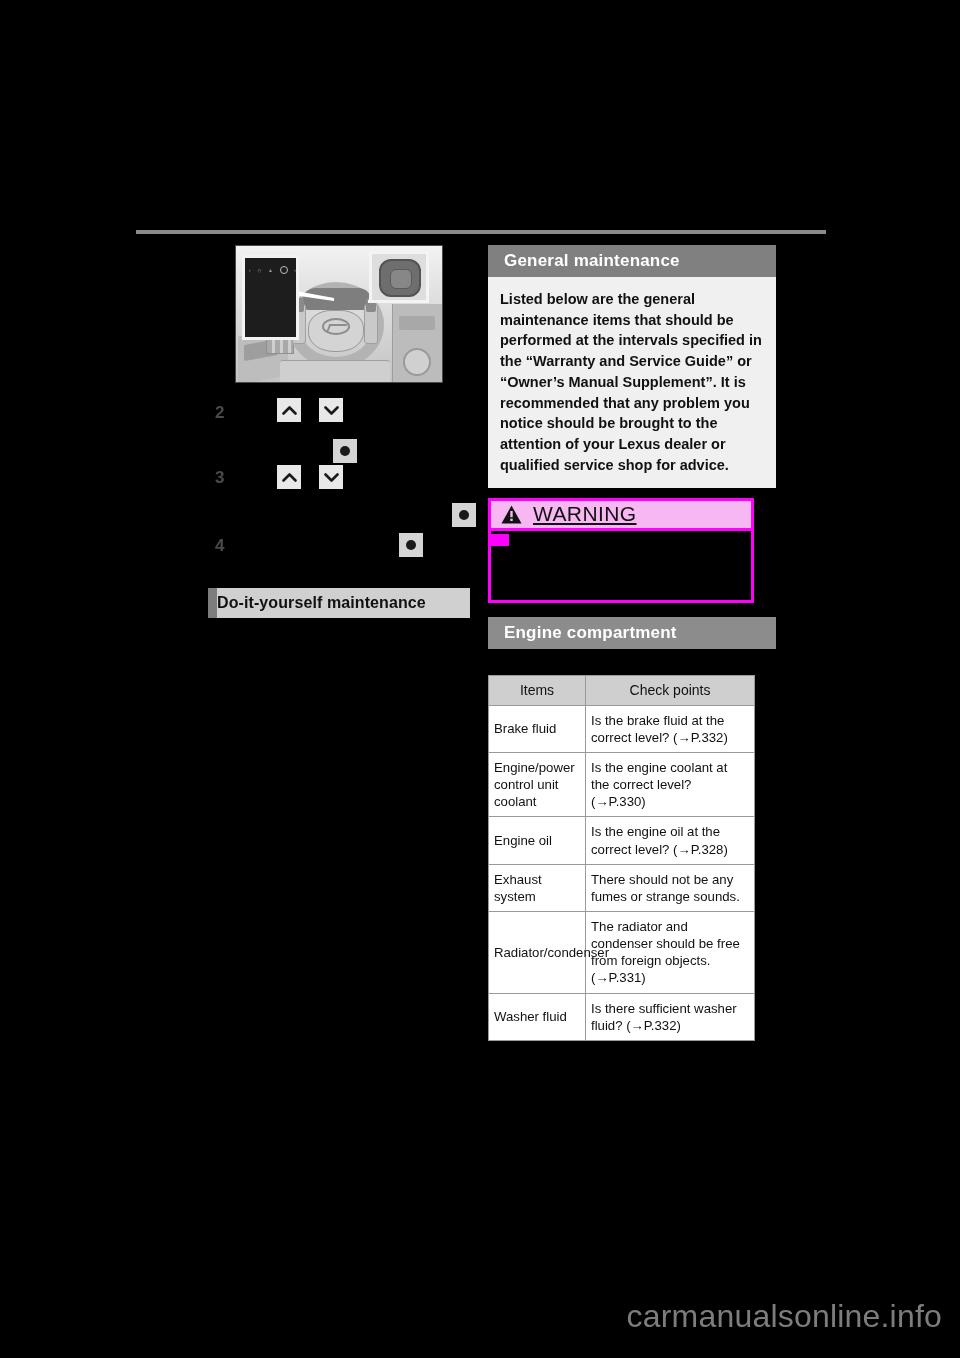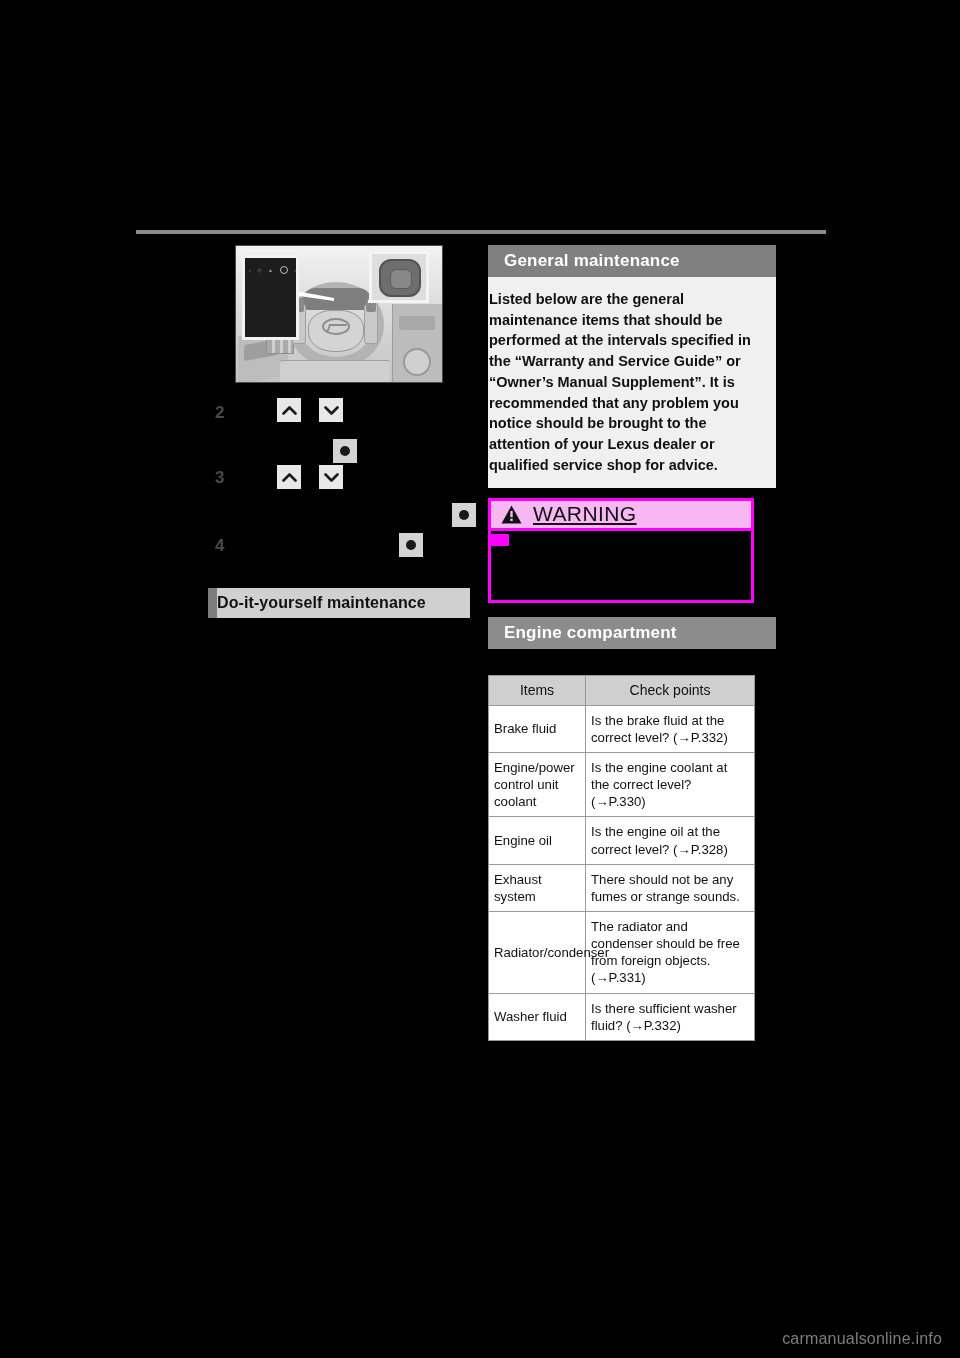--- a/index.html
+++ b/index.html
@@ -311,21 +311,21 @@
     color: #ffffff;
     font-size: 17px;
     font-weight: bold;
     padding-left: 16px;
     letter-spacing: .2px;
   }
 
   
   .intro {
     background: #f0f0f0;
-    padding: 12px 12px 12px 1px;
+    padding: 12px 12px 12px 12px;
     color: #111111;
     font-size: 14.5px;
     font-weight: bold;
     line-height: 1.43;
     box-sizing: border-box;
   }
 
   
   .warn {
     margin-top: 10px;
@@ -394,23 +394,23 @@
   }
   .tbl td {
     padding: 6px 5px;
   }
   .tbl col.c1 { width: 97px; }
   .tbl col.c2 { width: 169px; }
 
   
   .watermark {
     position: absolute;
-    right: 18px; bottom: 10px;
+    right: 18px; bottom: 23px;
     color: #7d7d7d;
-    font-size: 16px;
+    font-size: 32px;
     letter-spacing: .2px;
   }
 </style>
 </head>
 <body>
 
 <div class="page">
 
   <div class="top-rule"></div>
 

